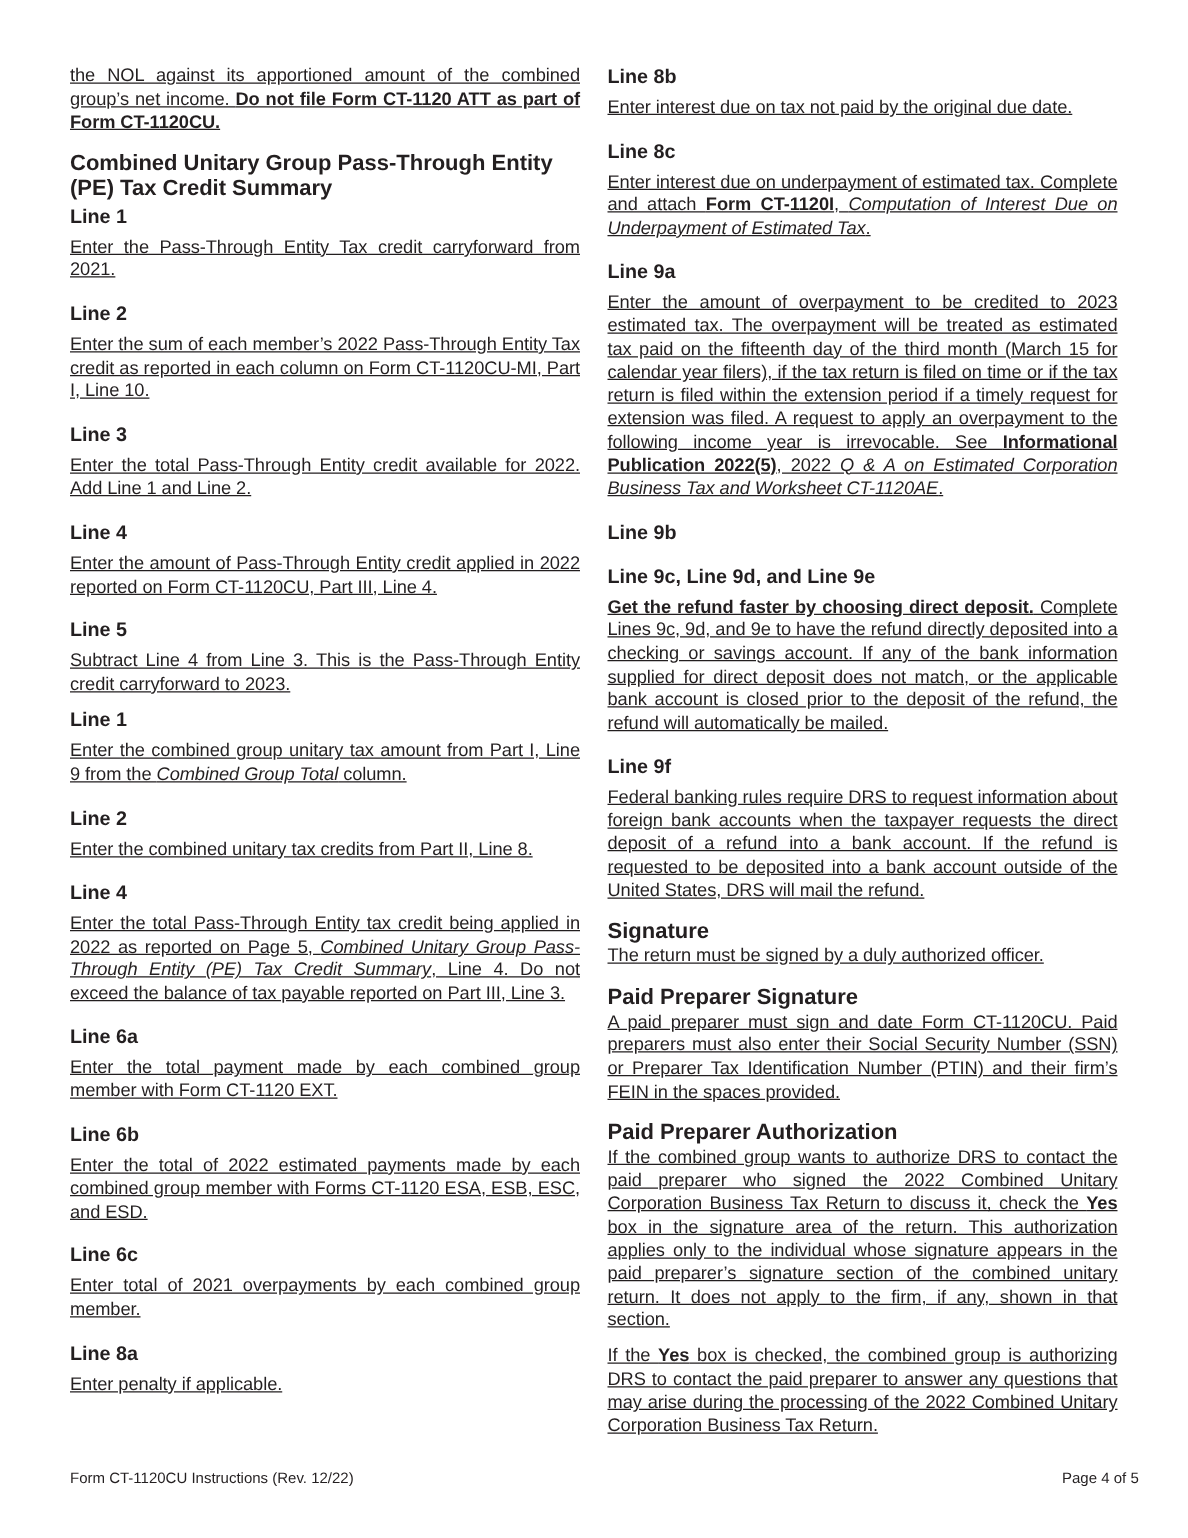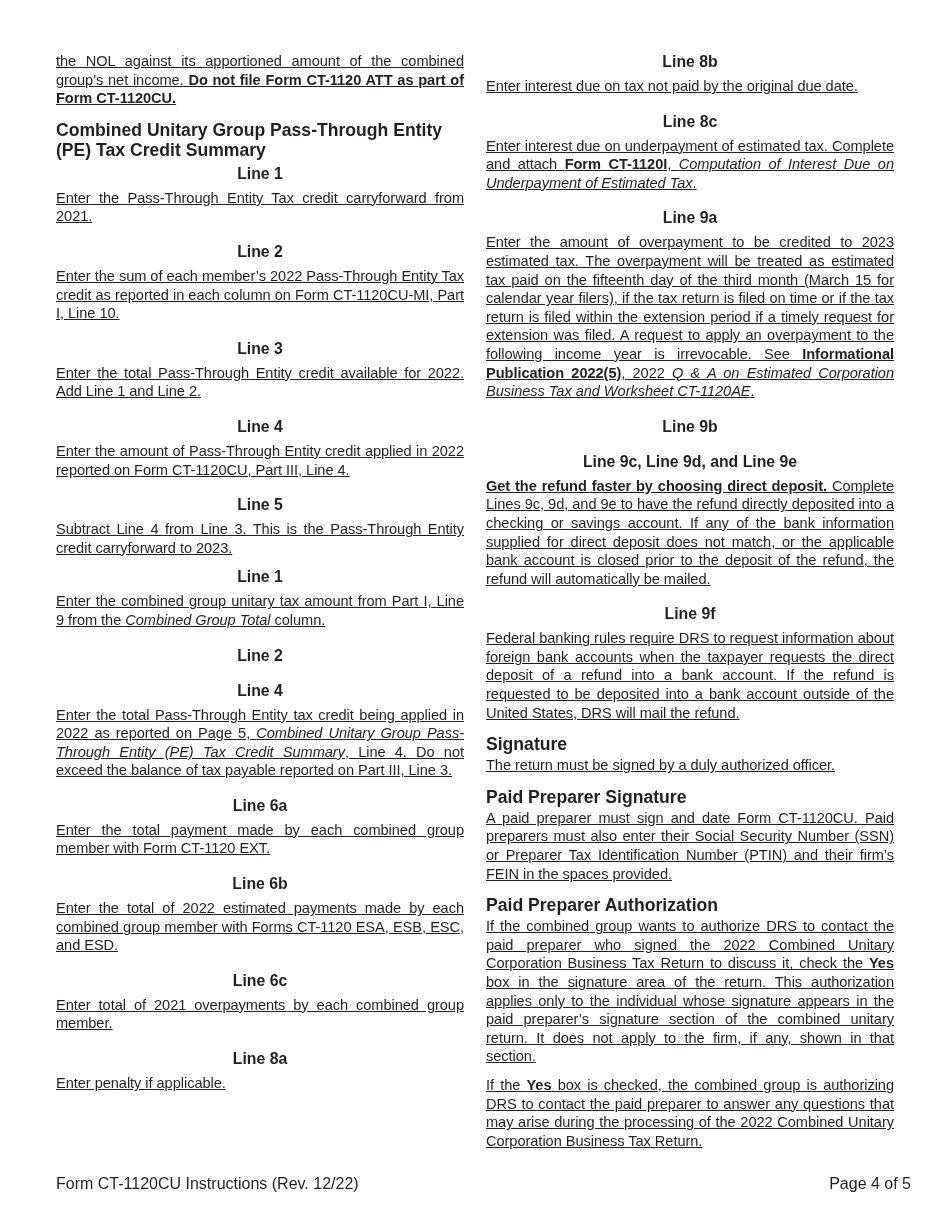--- a/index.html
+++ b/index.html
@@ -11,25 +11,25 @@
   .col-left { left: 56px; }
   .col-right { left: 486px; }
   p {
     margin: 0 0 10px 0; font-size: 14.6px; line-height: 18.6px;
     text-align: justify; letter-spacing: -0.05px; text-decoration: underline;
   }
   h2 {
     margin: 12px 0 2px 0; font-size: 17.6px; line-height: 20px; font-weight: bold;
   }
   h3 {
-    margin: 16px 0 6px 0; font-size: 15.8px; line-height: 19px; font-weight: bold; text-align: center;
+    margin: 16px 0 6px 0; font-size: 15.8px; line-height: 19px; font-weight: bold;
   }
   h3.tight { margin-top: 4px; }
   .first-h3 { margin-top: 0; }
-  .footer { position: absolute; top: 1175px; font-size: 16px; color: #231f20; }
+  .footer { position: absolute; top: 1175px; font-size: 12px; color: #231f20; }
   .footer-left { left: 56px; }
   .footer-right { right: 39px; margin-left: 36px; }
   b { font-weight: bold; }
   i { font-style: italic; }
 </style>
 </head>
 <body>
 
 <div class="col col-left">
     <p><span>the NOL against its apportioned amount of the combined group’s net income. </span><b>Do not file Form CT-1120 ATT as part of Form CT-1120CU.</b></p>
@@ -40,20 +40,21 @@
     <p><span>Enter the sum of each member’s 2022 Pass-Through Entity Tax credit as reported in each column on Form CT-1120CU-MI, Part I, Line 10.</span></p>
     <h3>Line 3</h3>
     <p><span>Enter the total Pass-Through Entity credit available for 2022. Add Line 1 and Line 2.</span></p>
     <h3>Line 4</h3>
     <p><span>Enter the amount of Pass-Through Entity credit applied in 2022 reported on Form CT-1120CU, Part III, Line 4.</span></p>
     <h3>Line 5</h3>
     <p><span>Subtract Line 4 from Line 3. This is the Pass-Through Entity credit carryforward to 2023.</span></p>
     <h3 class="tight">Line 1</h3>
     <p><span>Enter the combined group unitary tax amount from Part I, Line 9 from the </span><i>Combined Group Total</i><span> column.</span></p>
     <h3>Line 2</h3>
+    <p><span>Enter the combined unitary tax credits from Part II, Line 8.</span></p>
     <h3>Line 4</h3>
     <p><span>Enter the total Pass-Through Entity tax credit being applied in 2022 as reported on Page 5, </span><i>Combined Unitary Group Pass-Through Entity (PE) Tax Credit Summary</i><span>, Line 4. Do not exceed the balance of tax payable reported on Part III, Line 3.</span></p>
     <h3>Line 6a</h3>
     <p><span>Enter the total payment made by each combined group member with Form CT-1120 EXT.</span></p>
     <h3>Line 6b</h3>
     <p><span>Enter the total of 2022 estimated payments made by each combined group member with Forms CT-1120 ESA, ESB, ESC, and ESD.</span></p>
     <h3>Line 6c</h3>
     <p><span>Enter total of 2021 overpayments by each combined group member.</span></p>
     <h3>Line 8a</h3>
     <p><span>Enter penalty if applicable.</span></p>

